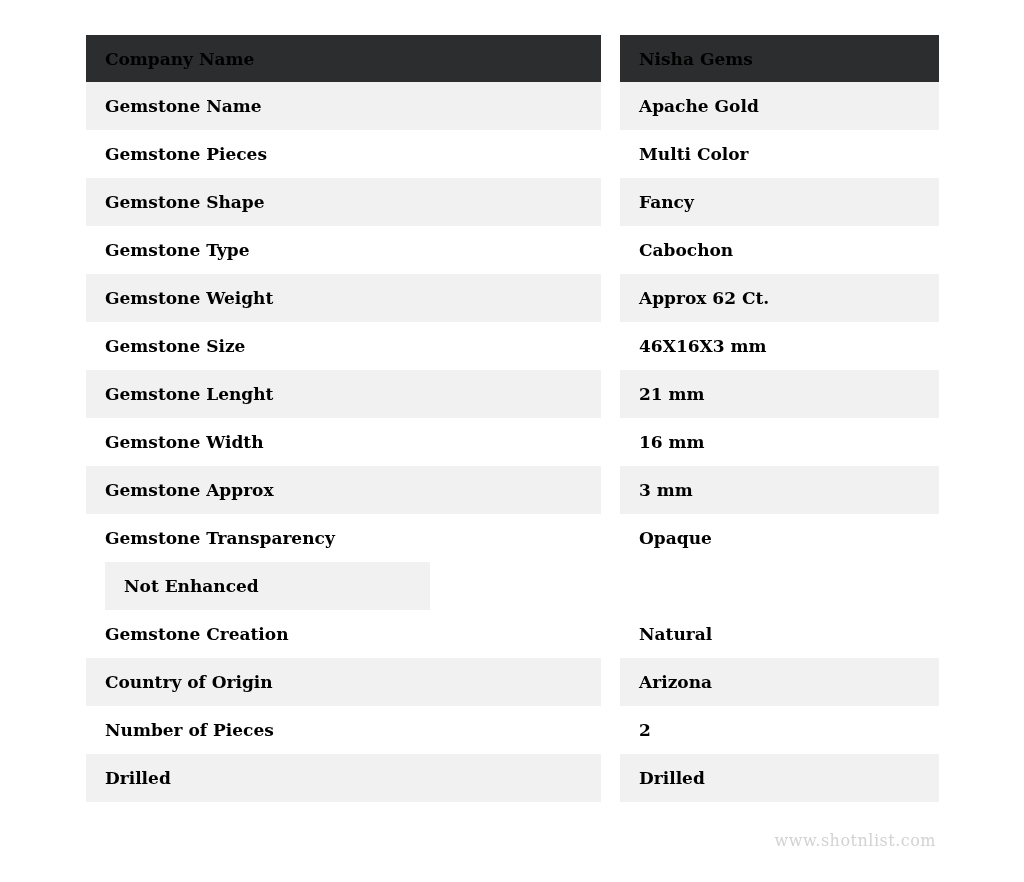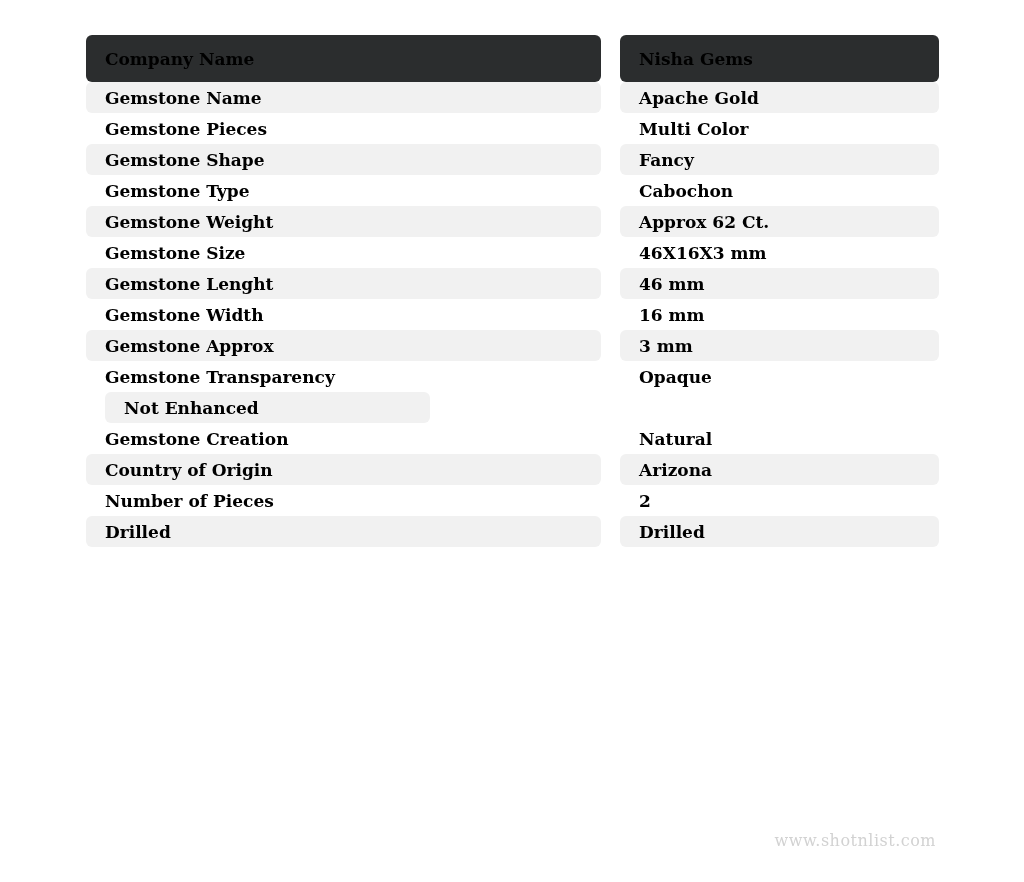--- a/index.html
+++ b/index.html
@@ -18,32 +18,31 @@
     font-family: "DejaVu Serif", "Liberation Serif", serif;
     overflow: hidden;
   }
   .page { position: relative; width: 1024px; height: 882px; }
   .spec-table {
     position: absolute;
     left: 86px;
     top: 35px;
     width: 853px;
   }
-  .trow { display: flex; height: 31px; }
+  .trow { display: flex; height: 48px; }
   .trow.header { height: 47px; }
   .cell {
     display: flex;
     align-items: center;
     padding-left: 19px;
     font-weight: bold;
     font-size: 17px;
     color: var(--cell-text);
     overflow: hidden;
     white-space: nowrap;
-    border-radius: 6px;
   }
   .cell.left  { width: 525px; }
   .cell.right { width: 325px; margin-left: 19px; }
   .trow.header .cell { background: var(--header-bg); }
   .trow.alt .cell    { background: var(--row-alt-bg); }
   .trow.plain .cell  { background: var(--row-bg); }
   .watermark {
     position: absolute;
     top: 831px;
     right: 88px;
@@ -83,21 +82,21 @@
     <div class="trow alt">
       <div class="cell left">Gemstone Weight</div>
       <div class="cell right">Approx 62 Ct.</div>
     </div>
     <div class="trow plain">
       <div class="cell left">Gemstone Size</div>
       <div class="cell right">46X16X3 mm</div>
     </div>
     <div class="trow alt">
       <div class="cell left">Gemstone Lenght</div>
-      <div class="cell right">46 mm</div>
+      <div class="cell right">21 mm</div>
     </div>
     <div class="trow plain">
       <div class="cell left">Gemstone Width</div>
       <div class="cell right">16 mm</div>
     </div>
     <div class="trow alt">
       <div class="cell left">Gemstone Approx</div>
       <div class="cell right">3 mm</div>
     </div>
     <div class="trow plain">

